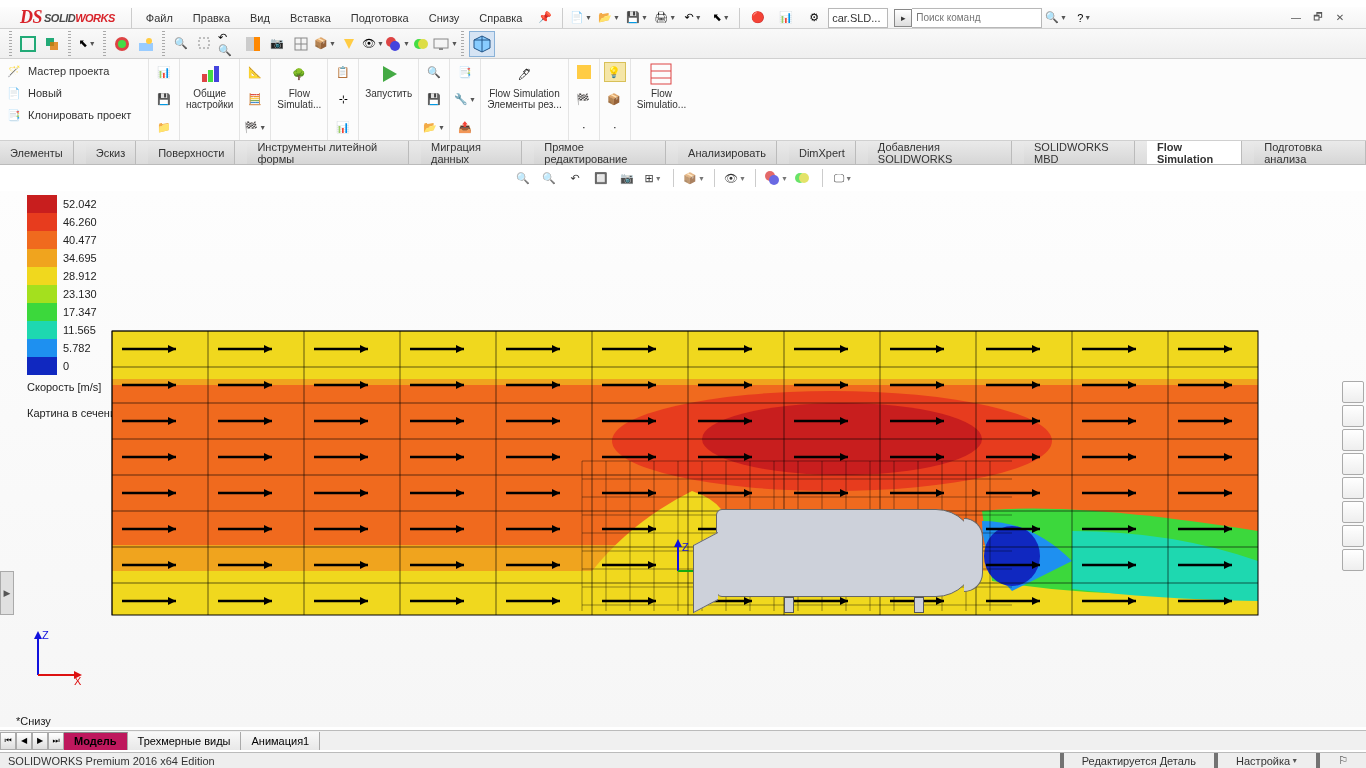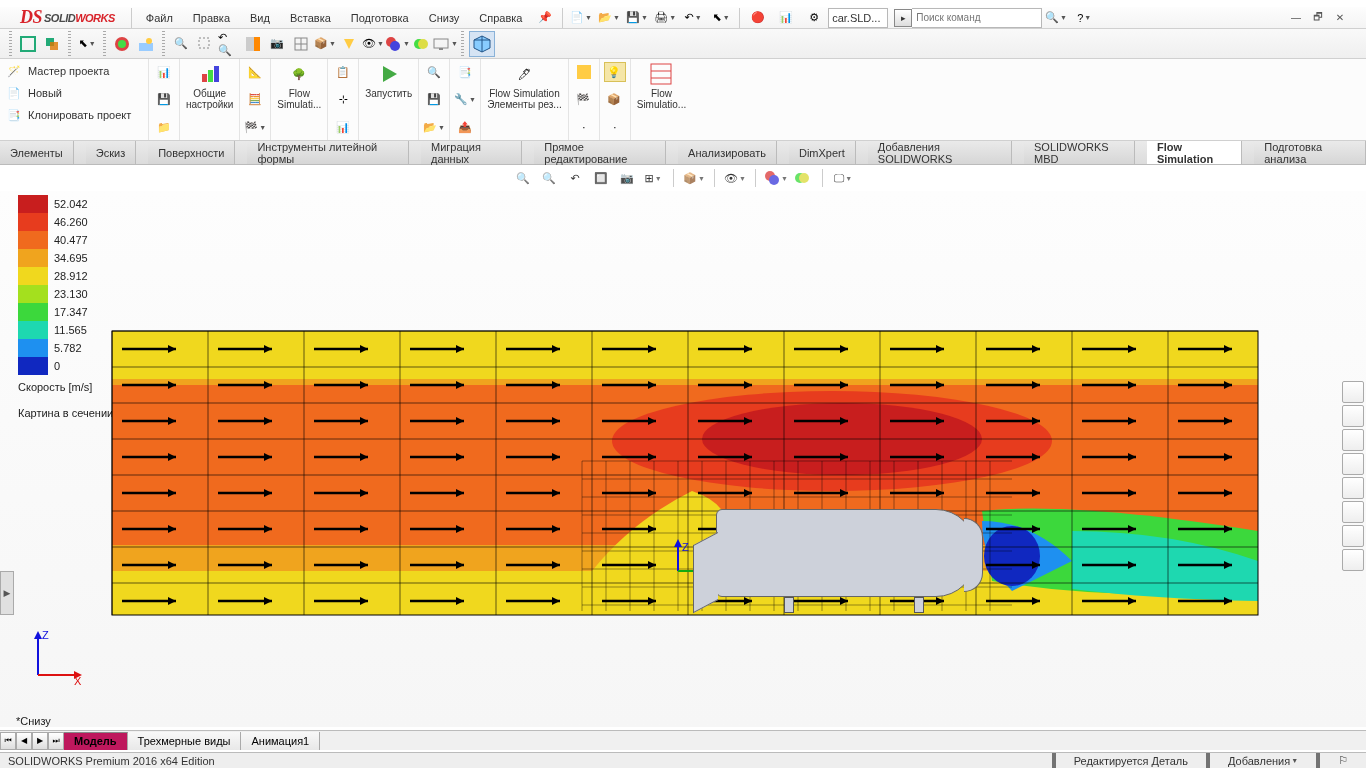--- a/index.html
+++ b/index.html
@@ -39,21 +39,21 @@
 
 .tabstrip{height:24px;background:linear-gradient(#eaeaea,#dcdcdc);border-bottom:1px solid #bbb;display:flex;align-items:stretch;gap:12px;}
 .tab{padding:0 10px;display:flex;align-items:center;border-right:1px solid #bbb;font-size:11px;color:#333;background:linear-gradient(#eaeaea,#d6d6d6);}
 .tab.active{background:#fff;font-weight:bold;}
 
 .viewtb{height:26px;display:flex;align-items:center;justify-content:center;gap:6px;background:#fff;}
 .vicon{width:20px;height:20px;display:flex;align-items:center;justify-content:center;opacity:0.8;}
 .vsep{width:1px;height:18px;background:#ccc;margin:0 4px;}
 
 .canvas{position:relative;background:linear-gradient(#fdfdfd,#f6f6f6);height:536px;}
-.legend{position:absolute;left:18px;top:4px;}
+.legend{position:absolute;left:27px;top:4px;}
 .lg-row{display:flex;align-items:center;height:18px;}
 .lg-sw{width:30px;height:18px;}
 .lg-val{padding-left:6px;font-size:11px;color:#222;}
 .lg-lbl{margin-top:6px;font-size:11px;color:#222;}
 
 .plot{position:absolute;left:112px;top:140px;width:1146px;height:284px;}
 .car{position:absolute;left:604px;top:178px;width:260px;height:88px;background:#cdd1da;border:1px solid #666;border-radius:6px 40px 40px 6px;}
 .car:before{content:"";position:absolute;left:-24px;top:22px;width:24px;height:66px;background:#cdd1da;border:1px solid #666;border-right:none;transform:skewY(-28deg);transform-origin:top right;}
 .car:after{content:"";position:absolute;right:-8px;top:8px;width:18px;height:72px;background:#cdd1da;border:1px solid #666;border-left:none;border-radius:0 40px 40px 0;}
 .wheel{position:absolute;width:10px;height:16px;border:1px solid #555;background:#cdd1da;top:266px;}
@@ -699,17 +699,17 @@
   <div class="btab active">Модель</div>
   <div class="btab">Трехмерные виды</div>
   <div class="btab">Анимация1</div>
 </div>
 
 <div class="statusbar">
   <div style="padding:0 8px;">SOLIDWORKS Premium 2016 x64 Edition</div>
   <div style="flex:1"></div>
   <div class="cell">Редактируется Деталь</div>
   <div class="cell">
-      <span>Добавления</span> 
+      <span>Настройка</span> 
       <span class="dd">▼</span>
     </div>
   <div class="cell">⚐</div>
 </div>
 
 </body></html>

